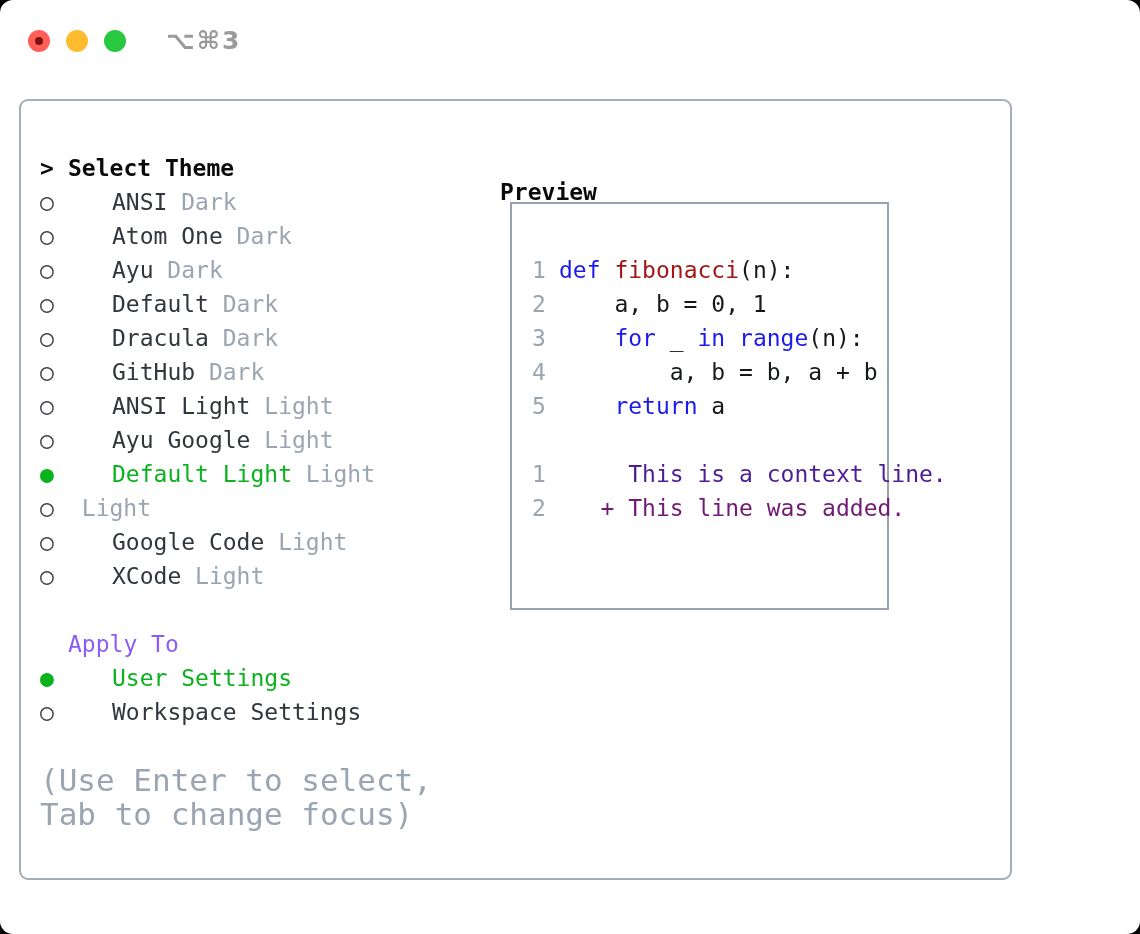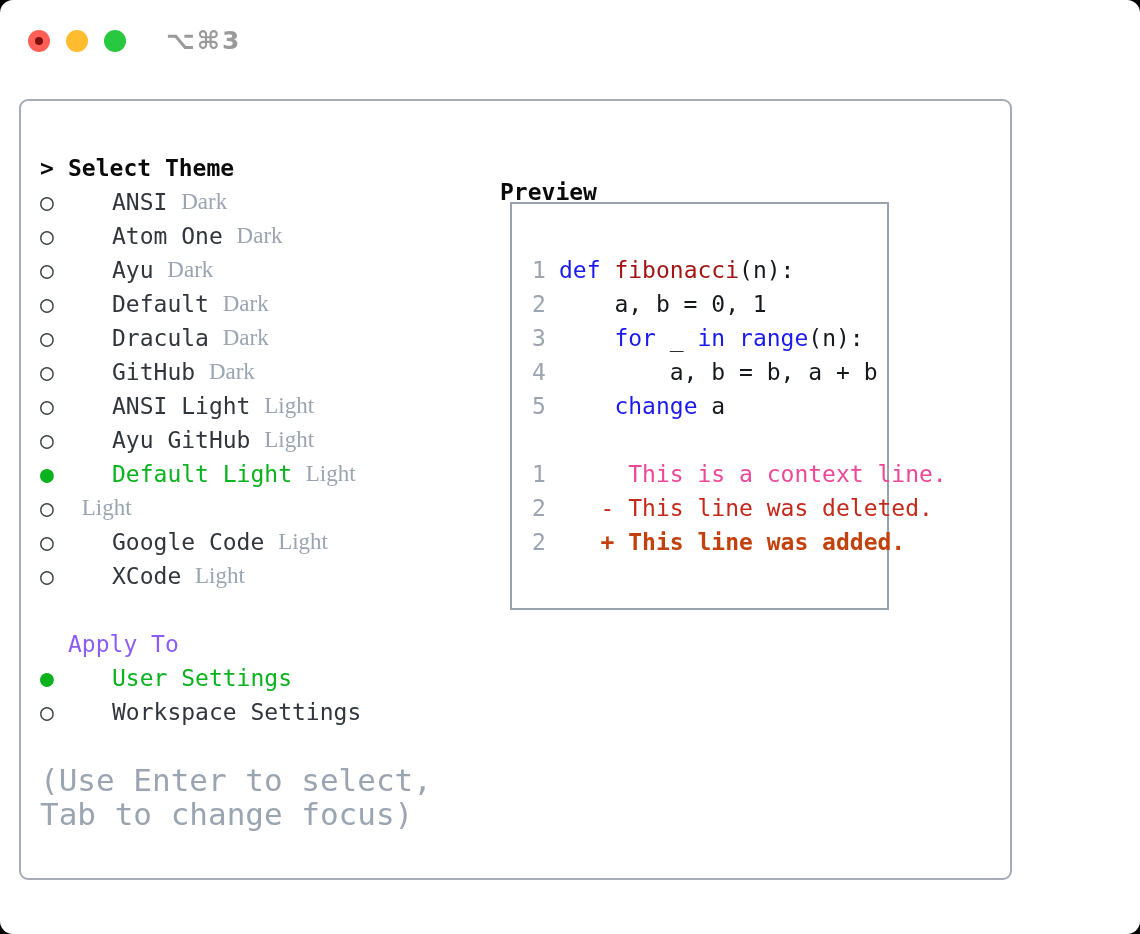--- a/index.html
+++ b/index.html
@@ -24,37 +24,37 @@
   
   .left-col{position:absolute;left:19px;top:50px;width:420px;font-size:23px;line-height:34px;}
   .row{height:34px;white-space:pre;display:flex;align-items:center;}
   .row-blank{height:34px;}
   .marker{display:inline-block;width:28px;flex:0 0 28px;color:#40464d;}
   .marker.sel{color:#0ab31e;}
   .pointer{display:inline-block;width:28px;flex:0 0 28px;color:#0a0a0a;font-weight:700;}
   .hdr{font-weight:700;color:#0a0a0a;}
   .tname{color:#30363c;margin-left:44px;}
   .theme-row.selected .tname{color:#0ab31e;}
-  .tag{color:#9aa5b1;margin-left:13.8px;font-family:Liberation Serif, serif;}
+  .tag{color:#9aa5b1;margin-left:13.8px;}
   .apply-hdr{padding-left:28px;color:#8b5cf6;}
   .hint{margin-top:0;width:400px;color:#9aa5b1;font-size:31px;line-height:34px;}
   
   .preview-heading{position:absolute;left:479px;top:50px;height:34px;line-height:34px;
     font-size:23px;font-weight:700;color:#0a0a0a;margin-top:24px;}
   .preview-box{position:absolute;left:489px;top:101px;width:379px;height:408px;
     border:2px solid #9aa3ad;box-sizing:border-box;background:#fff;}
   .code-block{position:absolute;left:20px;top:49px;font-size:23px;line-height:34px;}
   .cl{height:34px;white-space:pre;}
   .ln{display:inline-block;width:27px;color:#9aa5b1;}
   .tok.kw{color:#1b1bef;}
   .tok.fn{color:#a31515;}
   .tok.pl{color:#15181c;}
-  .tok.ctx{color:#ec4899;}
+  .tok.ctx{color:#4c1d95;}
   .tok.del{color:#c5291a;}
-  .tok.add{color:#c2410c;font-weight:bold;}
+  .tok.add{color:#701a75;}
 </style>
 </head>
 <body>
 
 <div class="window">
 
   <div class="titlebar">
     <span class="tl-dot tl-red"></span>
     <span class="tl-dot tl-yellow"></span>
     <span class="tl-dot tl-green"></span>
@@ -69,21 +69,21 @@
       </div>
 
       <div id="theme-list">
           <div class="row theme-row"><span class="marker">○</span><span class="tname">ANSI</span><span class="tag">Dark</span></div>
           <div class="row theme-row"><span class="marker">○</span><span class="tname">Atom One</span><span class="tag">Dark</span></div>
           <div class="row theme-row"><span class="marker">○</span><span class="tname">Ayu</span><span class="tag">Dark</span></div>
           <div class="row theme-row"><span class="marker">○</span><span class="tname">Default</span><span class="tag">Dark</span></div>
           <div class="row theme-row"><span class="marker">○</span><span class="tname">Dracula</span><span class="tag">Dark</span></div>
           <div class="row theme-row"><span class="marker">○</span><span class="tname">GitHub</span><span class="tag">Dark</span></div>
           <div class="row theme-row"><span class="marker">○</span><span class="tname">ANSI Light</span><span class="tag">Light</span></div>
-          <div class="row theme-row"><span class="marker">○</span><span class="tname">Ayu GitHub</span><span class="tag">Light</span></div>
+          <div class="row theme-row"><span class="marker">○</span><span class="tname">Ayu Google</span><span class="tag">Light</span></div>
           <div class="row theme-row selected"><span class="marker sel">●</span><span class="tname">Default Light</span><span class="tag">Light</span></div>
           <div class="row theme-row"><span class="marker">○</span><span class="tag">Light</span></div>
           <div class="row theme-row"><span class="marker">○</span><span class="tname">Google Code</span><span class="tag">Light</span></div>
           <div class="row theme-row"><span class="marker">○</span><span class="tname">XCode</span><span class="tag">Light</span></div>
         </div>
 
       <div class="row-blank"></div>
 
       <div class="row apply-hdr">Apply To</div>
 
@@ -98,22 +98,21 @@
     </div>
 
     <div class="preview-heading">Preview</div>
 
     <div class="preview-box">
       <div class="code-block" id="code-lines">
           <div class="cl"><span class="ln">1</span><span class="tok kw">def</span><span class="tok pl"> </span><span class="tok fn">fibonacci</span><span class="tok pl">(n):</span></div>
           <div class="cl"><span class="ln">2</span><span class="tok pl">    a, b = 0, 1</span></div>
           <div class="cl"><span class="ln">3</span><span class="tok pl">    </span><span class="tok kw">for</span><span class="tok pl"> _ </span><span class="tok kw">in</span><span class="tok pl"> </span><span class="tok kw">range</span><span class="tok pl">(n):</span></div>
           <div class="cl"><span class="ln">4</span><span class="tok pl">        a, b = b, a + b</span></div>
-          <div class="cl"><span class="ln">5</span><span class="tok pl">    </span><span class="tok kw">change</span><span class="tok pl"> a</span></div>
+          <div class="cl"><span class="ln">5</span><span class="tok pl">    </span><span class="tok kw">return</span><span class="tok pl"> a</span></div>
           <div class="cl"><span class="ln"></span></div>
           <div class="cl"><span class="ln">1</span><span class="tok ctx">     This is a context line.</span></div>
-          <div class="cl"><span class="ln">2</span><span class="tok del">   - This line was deleted.</span></div>
           <div class="cl"><span class="ln">2</span><span class="tok add">   + This line was added.</span></div>
         </div>
     </div>
 
   </div>
 </div>
 
 </body></html>

